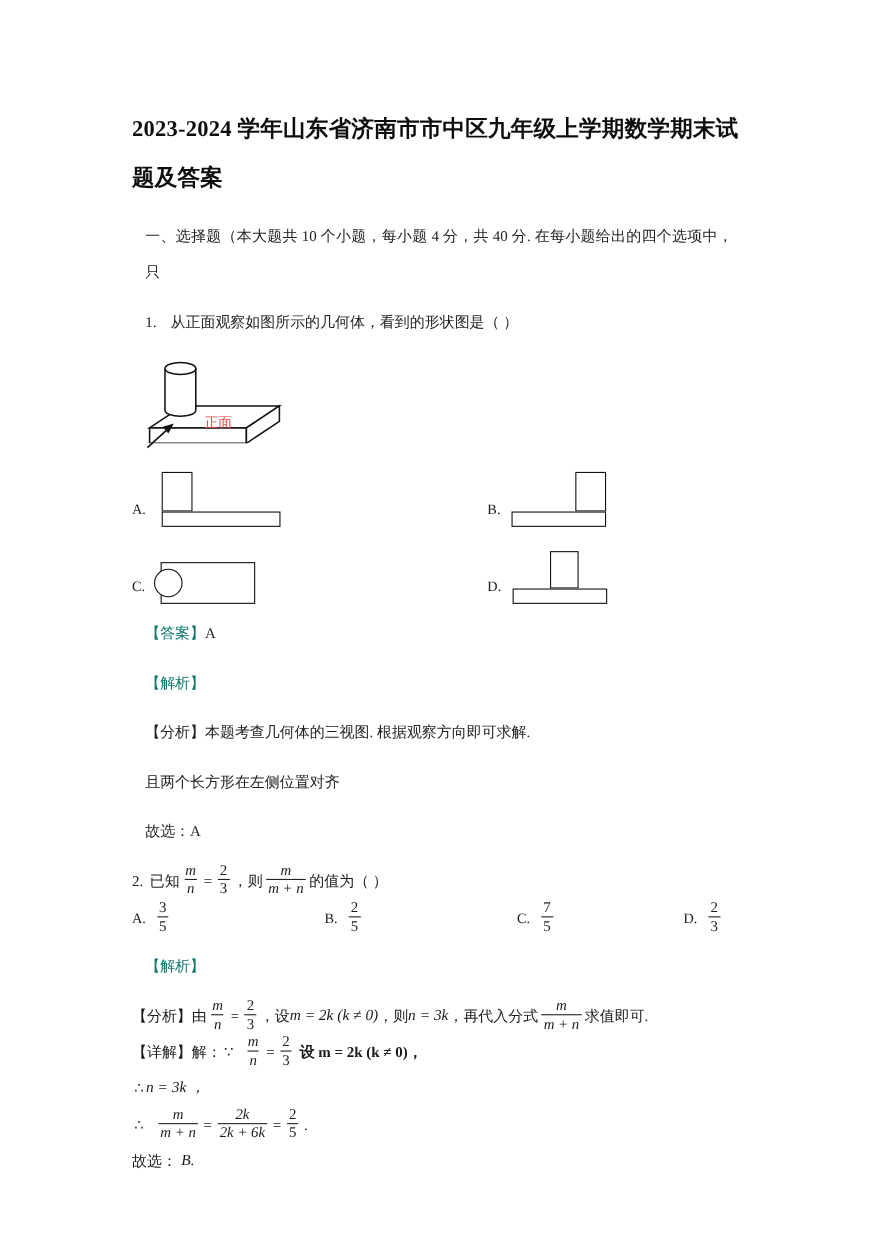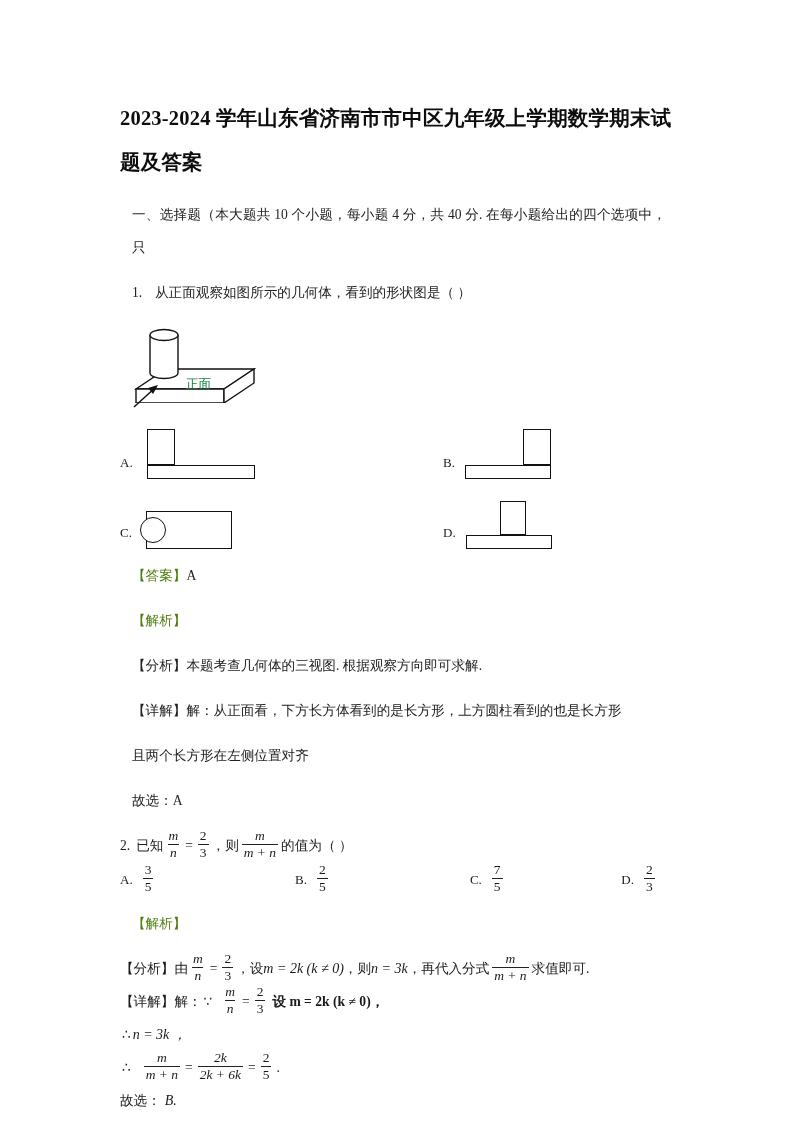--- a/index.html
+++ b/index.html
@@ -42,21 +42,21 @@
 
   
   .para {
     font-size: 13.6px;
     line-height: 33px;
     color: #222;
     margin: 12px;
     text-align: justify;
   }
   .label-blue {
-    color: #4d7c0f;
+    color: #0f766e;
   }
   .q-line {
     font-size: 13.6px;
     line-height: 33px;
     margin: 0;
     display: flex;
     align-items: center;
     flex-wrap: wrap;
   }
 
@@ -119,21 +119,21 @@
     height: 82px;
     margin: 6px 0 2px 8px;
   }
   .fig-solid svg { display: block; }
   .front-label {
     position: absolute;
     left: 58px;
     top: 55px;
     font-size: 12.5px;
     font-family: "Liberation Sans", sans-serif;
-    color: #15803d;
+    color: #ef4444;
   }
 
   
   .choices-block {
     position: relative;
     margin-top: 4px;
   }
   .choice-row {
     display: flex;
     align-items: flex-end;
@@ -251,23 +251,20 @@
 
     <p class="para" style="margin-top:8px;">
       <span class="label-blue">【答案】</span><span>A</span>
     </p>
     <p class="para">
       <span class="label-blue">【解析】</span>
     </p>
     <p class="para">
       <span>【分析】</span><span>本题考查几何体的三视图. 根据观察方向即可求解.</span>
     </p>
-    <p class="para">
-      <span>【详解】</span><span>解：从正面看，下方长方体看到的是长方形，上方圆柱看到的也是长方形</span>
-    </p>
     <p class="para">且两个长方形在左侧位置对齐</p>
     <p class="para">故选：A</p>
 
     <p class="q-line" style="margin-top:2px;">
       <span>2.</span>
       <span style="display:inline-block;width:6px"></span>
       <span>已知</span>
       <span class="frac math">
         <span class="num mi">m</span>
         <span class="den mi">n</span>

